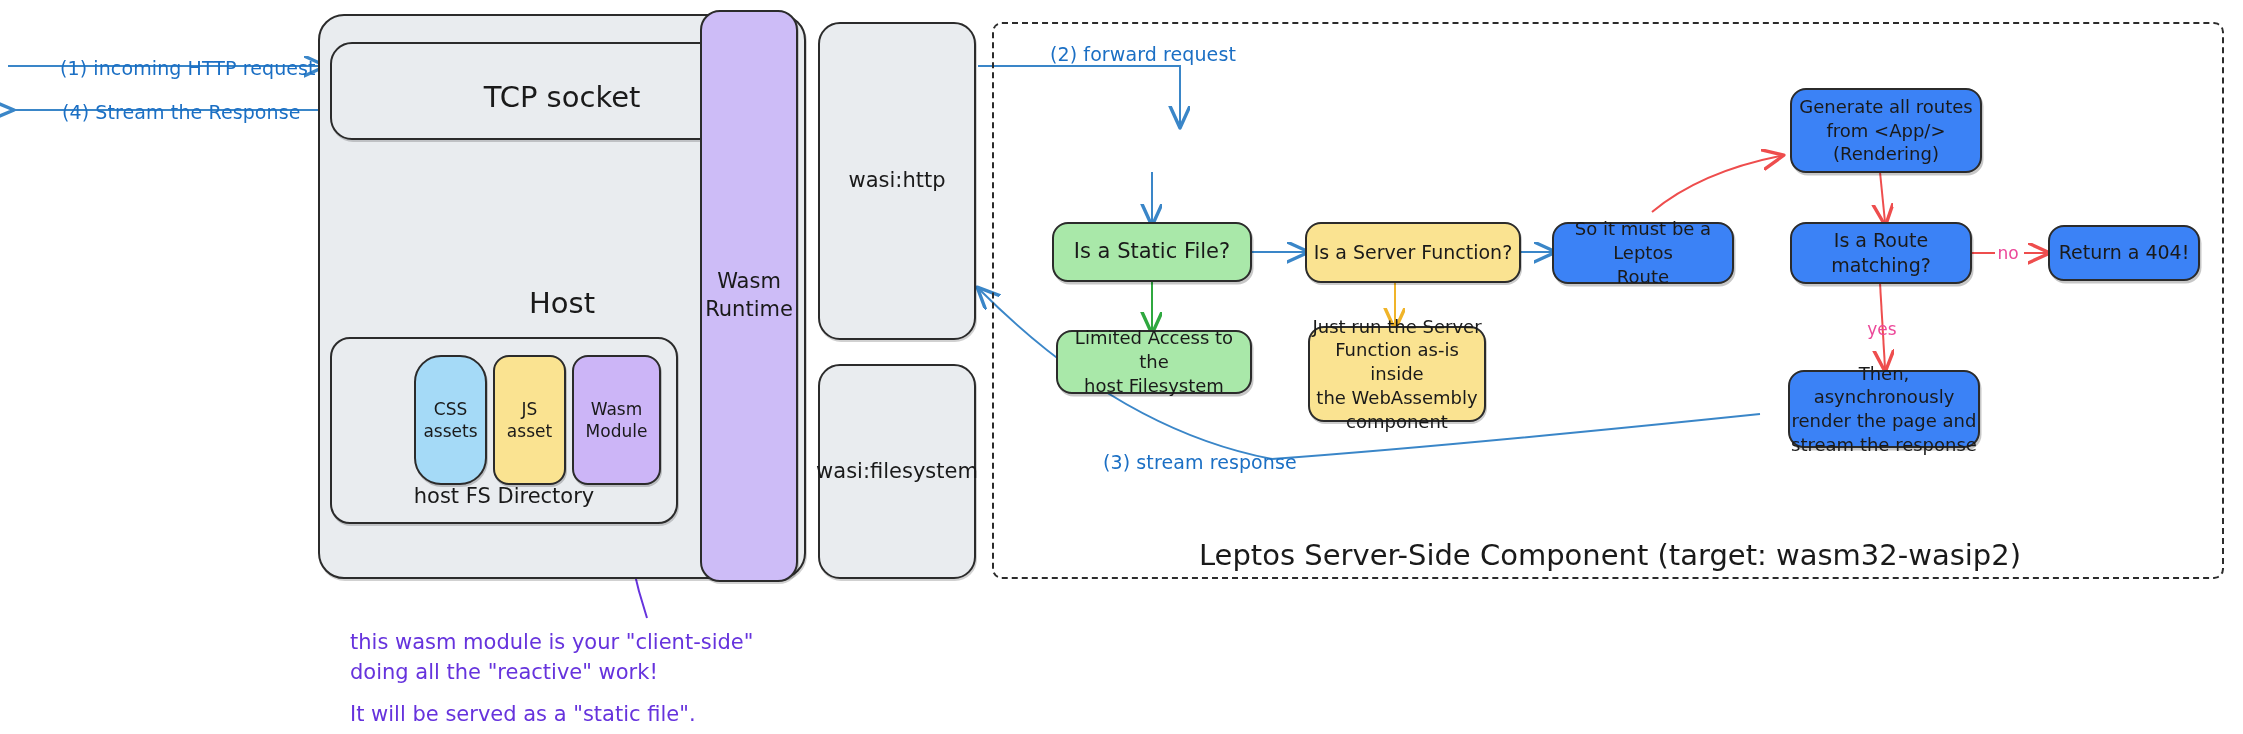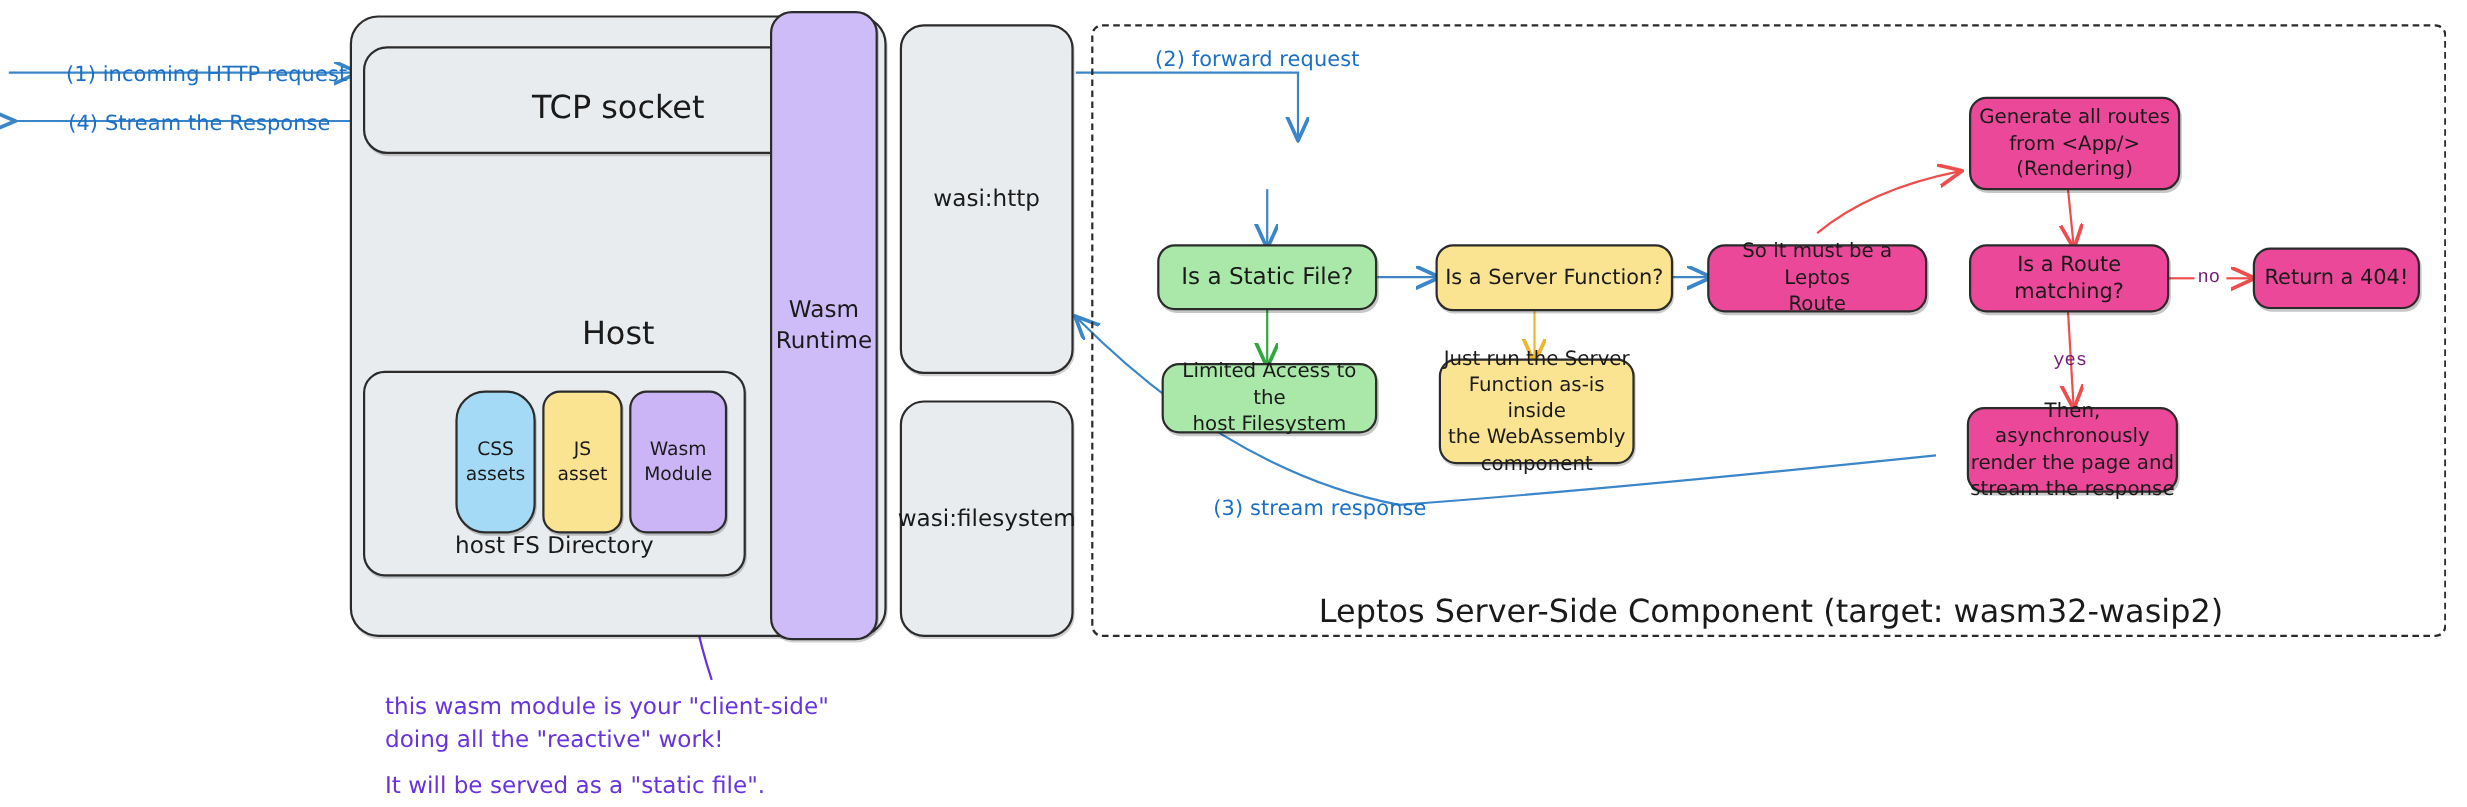--- a/index.html
+++ b/index.html
@@ -75,21 +75,21 @@
     border-radius: 16px;
     box-shadow: 1px 2px 0 rgba(0,0,0,0.2);
   }
   .box-green {
     background: #a9e8a9;
     border: 2.5px solid #2b2b2b;
     border-radius: 16px;
     box-shadow: 1.5px 2.5px 0 rgba(0,0,0,0.22);
   }
   .box-pink {
-    background: #ec4899;
+    background: #3b82f6;
     border: 2.5px solid #2b2b2b;
     border-radius: 16px;
     box-shadow: 1.5px 2.5px 0 rgba(0,0,0,0.22);
   }
   .box-white {
     background: #ffffff;
     border: 2.5px solid #3c3c3c;
     border-radius: 16px;
     box-shadow: 1px 2px 0 rgba(0,0,0,0.18);
   }
@@ -113,23 +113,22 @@
     font-size: 19px;
     letter-spacing: 0.1px;
   }
   .t-note {
     color: #6633dd;
     font-size: 21px;
     line-height: 1.42;
     text-align: left;
   }
   .t-edge-red {
-    color: #701a75;
+    color: #ec4899;
     font-size: 17px;
-    font-family: Liberation Mono, monospace;
   }
   .t-mono {
     font-family: "DejaVu Sans Mono", monospace;
     font-size: 19px;
     letter-spacing: -0.2px;
   }
   .fs16 { font-size: 17px; }
   .fs17 { font-size: 18px; }
   .fs18 { font-size: 19px; }
   .fs20 { font-size: 21px; }
@@ -249,21 +248,21 @@
     <span class="fs18">Is a Server Function?</span>
   </div>
 
   <div class="node box-yellow" style="left:1308px; top:326px; width:178px; height:96px;">
     <span class="fs17">Just run the Server
 Function as-is inside
 the WebAssembly
 component</span>
   </div>
 
-  <div class="node box-pink" style="left:1552px; top:222px; width:200px; height:62px;">
+  <div class="node box-pink" style="left:1552px; top:222px; width:182px; height:62px;">
     <span class="fs17">So it must be a Leptos
 Route</span>
   </div>
 
   <div class="node box-pink" style="left:1790px; top:88px; width:192px; height:85px;">
     <span class="fs17">Generate all routes
 from &lt;App/&gt;
 (Rendering)</span>
   </div>
 

